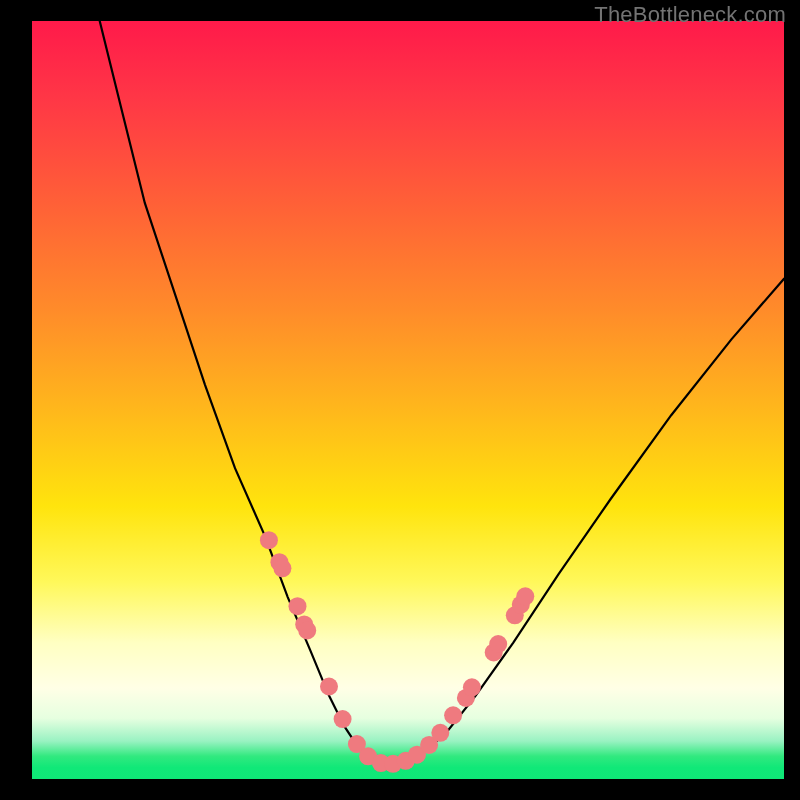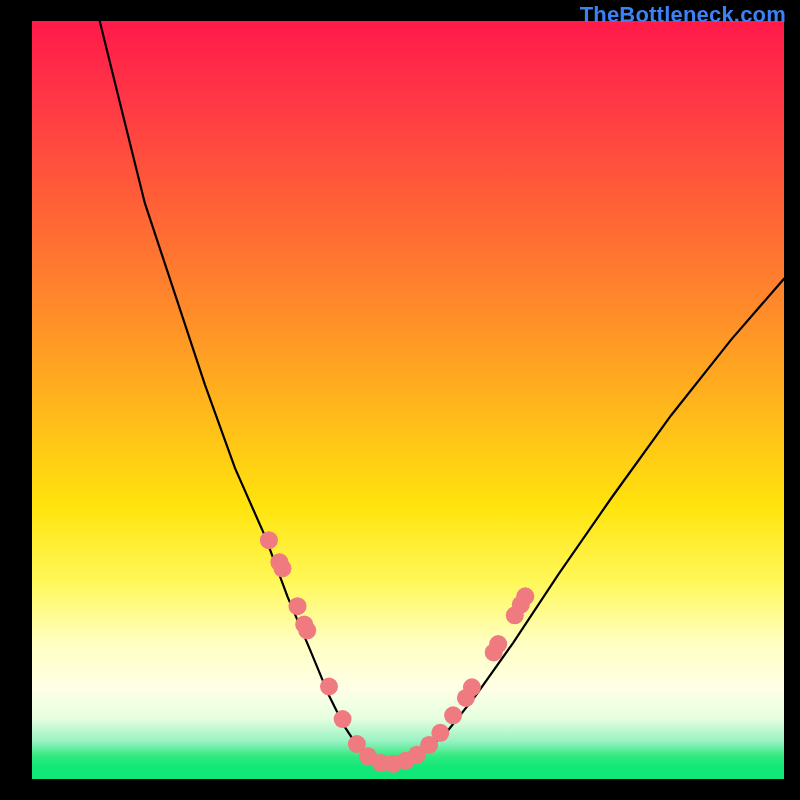--- a/index.html
+++ b/index.html
@@ -48,23 +48,23 @@
     position: absolute;
     left: 0;
     top: 0;
     width: 752px;
     height: 758px;
   }
   .watermark {
     position: absolute;
     top: 2px;
     right: 14px;
-    color: #3b82f6;
+    color: #737373;
     font-size: 22px;
-    font-weight: 700;
+    font-weight: 400;
     letter-spacing: 0.2px;
   }
 </style>
 </head>
 <body>
 
 <div class="frame">
   <div class="plot">
     <svg class="curve" viewBox="0 0 752 758" preserveAspectRatio="none">
       <path id="curve-path" fill="none" stroke="#000" stroke-width="2.2" stroke-linecap="round" d="M67.7 0.0 L90.2 91.0 L112.8 181.9 L142.9 272.9 L173.0 363.8 L203.0 447.2 L233.1 515.4 L255.7 576.1 L278.2 629.1 L297.0 674.6 L312.1 704.9 L327.1 727.7 L342.2 740.6 L357.2 742.8 L368.5 742.1 L391.0 731.5 L413.6 712.5 L443.7 674.6 L481.3 621.6 L526.4 553.3 L579.0 477.5 L639.2 394.2 L699.4 318.4 L752.0 257.7"></path>

